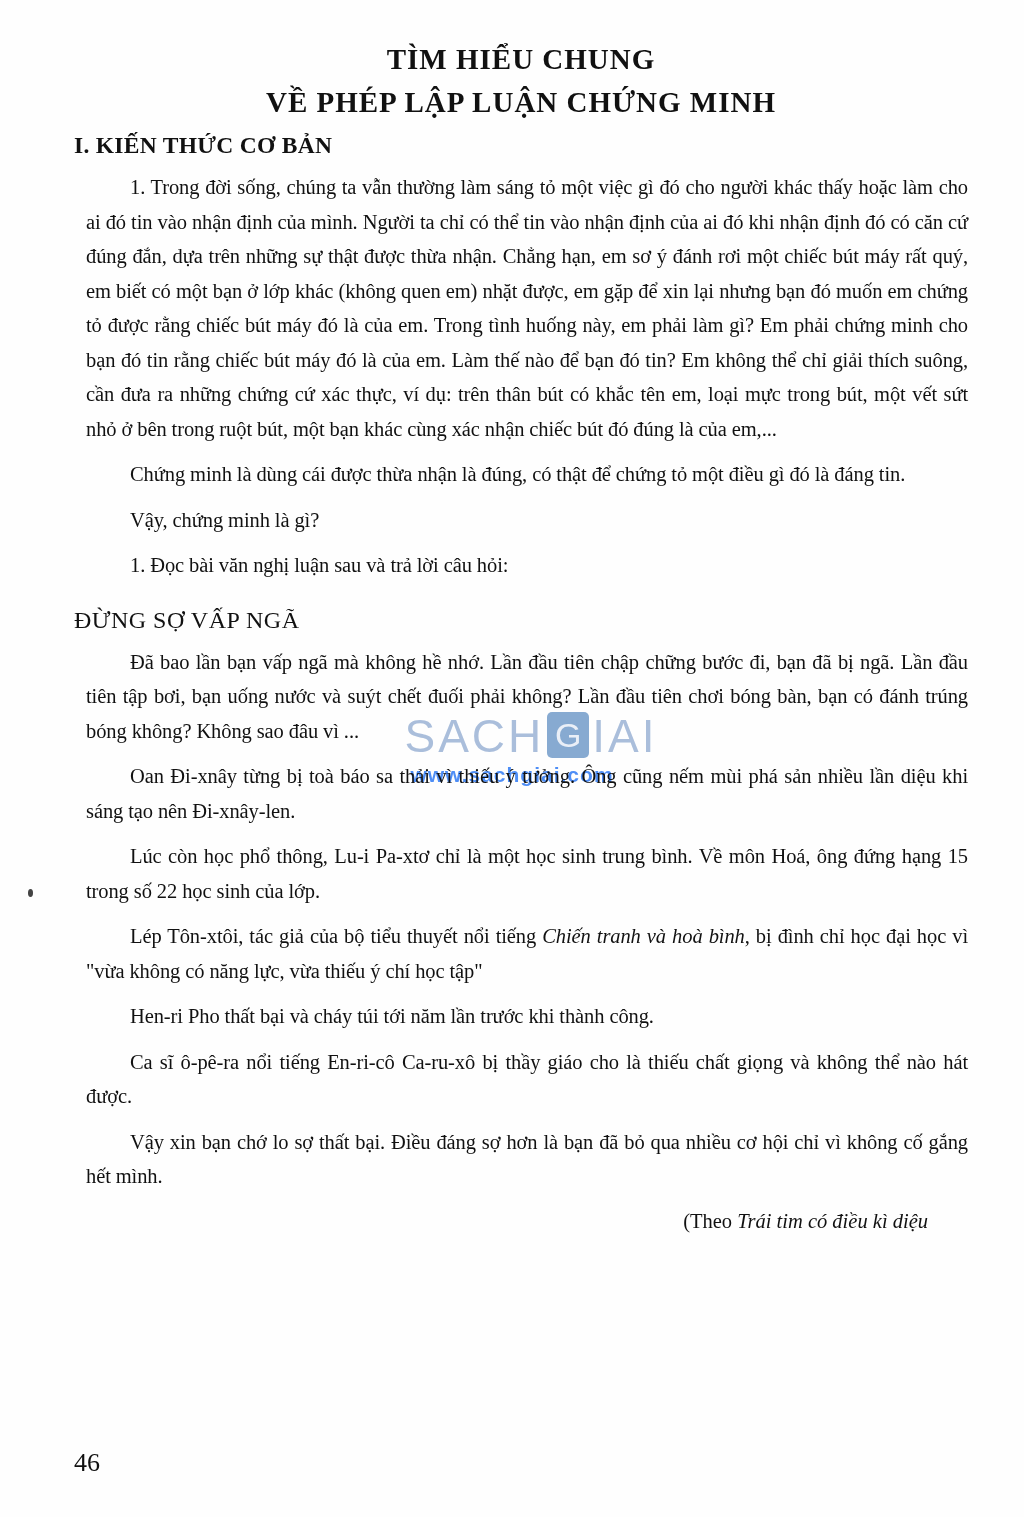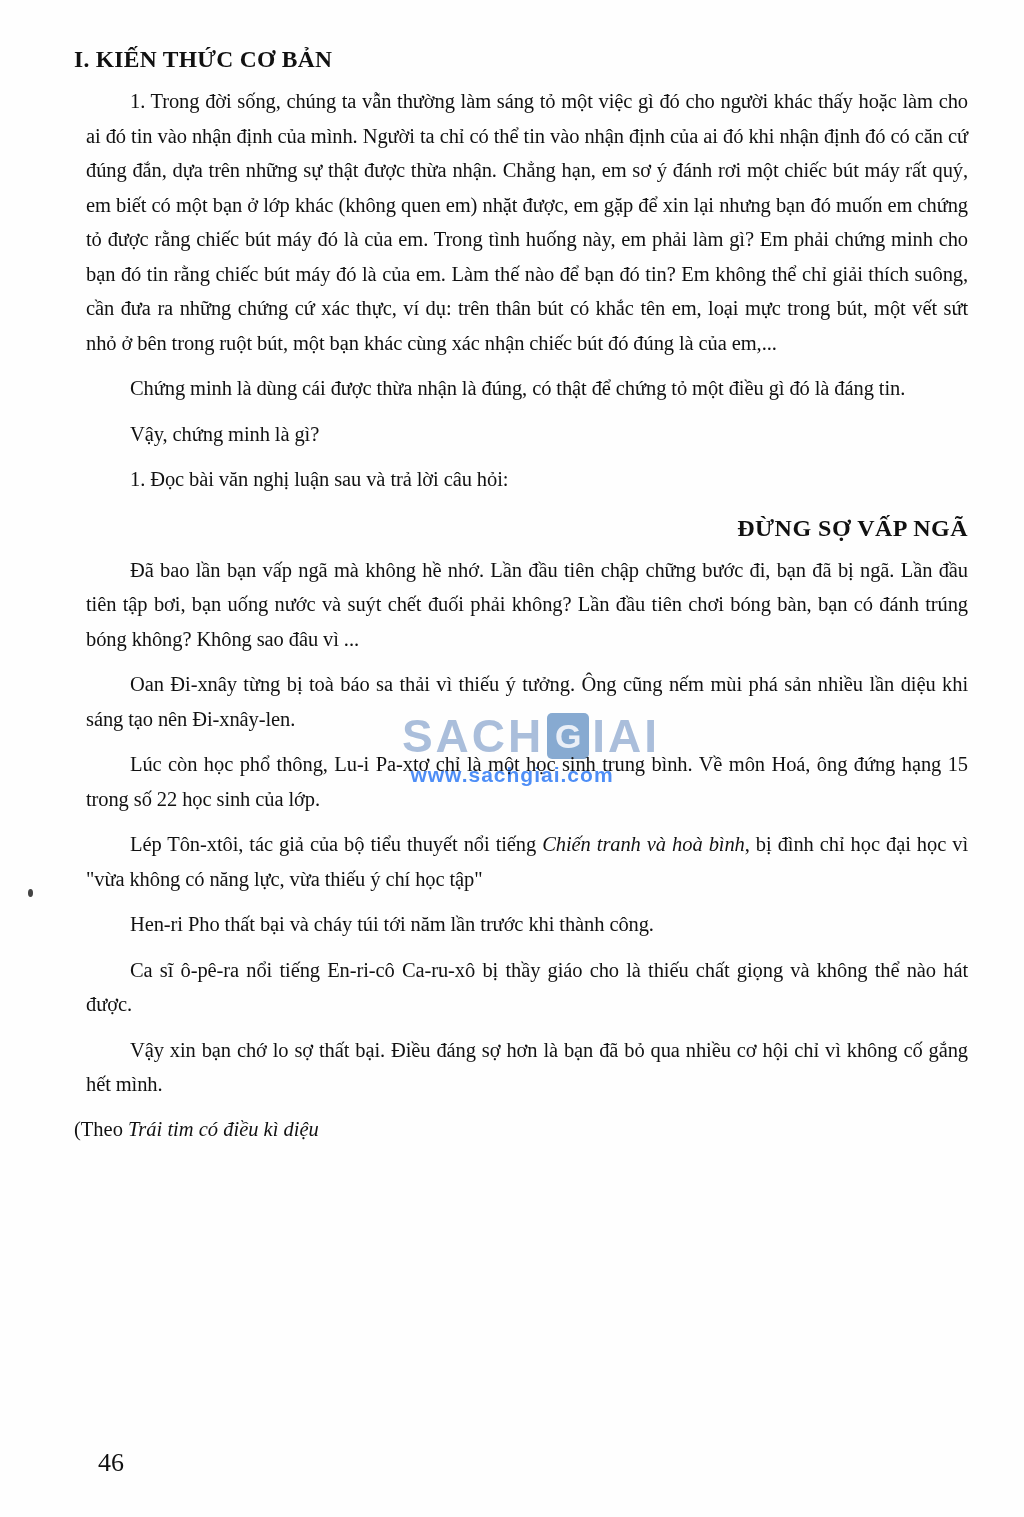--- a/index.html
+++ b/index.html
@@ -34,56 +34,55 @@
   p.body-para {
     font-size: 20.5px;
     line-height: 34.5px;
     text-align: justify;
     text-indent: 44px;
     margin: 11px 0 0 12px;
     letter-spacing: -0.1px;
   }
   p.reading-para { font-weight: normal; }
   .reading-heading {
-    text-align: right;
-    font-weight: bold;
+    text-align: left;
+    font-weight: normal;
     font-size: 24px;
-    margin-top: 18px;
+    margin-top: 24px;
     letter-spacing: 0.5px;
   }
   .italic { font-style: italic; }
   .attribution {
     font-size: 20.5px;
-    text-align: left;
+    text-align: right;
     padding-right: 40px;
     margin-top: 16px;
   }
   .page-number {
     position: absolute;
     left: 74px;
     top: 1448px;
     font-size: 26px;
     z-index: 1;
-    margin-left: 24px;
   }
 
   
   .watermark {
     position: absolute;
     left: 0; right: 0;
     top: 712px;
     text-align: center;
     z-index: 0;
     pointer-events: none;
   }
   .wm-row {
     display: inline-flex;
-    align-items: center;
+    align-items: flex-start;
     font-family: "Liberation Sans", sans-serif;
-    font-weight: bold;
+    font-weight: normal;
     font-size: 46px;
     letter-spacing: 3px;
     color: #a2b8d8;
     opacity: 0.9;
     line-height: 48px;
     margin-left: 38px;
   }
   .wm-logo {
     display: inline-flex;
     align-items: center;
@@ -129,20 +128,24 @@
       </span>
       <span>IAI</span>
     </div>
     <div class="wm-url">www.sachgiai.com</div>
   </div>
 
   <div class="artifact-dot"></div>
 
   <div class="content">
 
+    <div class="title">
+      <div>TÌM HIỂU CHUNG</div>
+      <div>VỀ PHÉP LẬP LUẬN CHỨNG MINH</div>
+    </div>
 
     <div class="section-heading">I. KIẾN THỨC CƠ BẢN</div>
 
     <p class="body-para">1. Trong đời sống, chúng ta vẫn thường làm sáng tỏ một việc gì đó cho người khác thấy hoặc làm cho ai đó tin vào nhận định của mình. Người ta chỉ có thể tin vào nhận định của ai đó khi nhận định đó có căn cứ đúng đắn, dựa trên những sự thật được thừa nhận. Chẳng hạn, em sơ ý đánh rơi một chiếc bút máy rất quý, em biết có một bạn ở lớp khác (không quen em) nhặt được, em gặp để xin lại nhưng bạn đó muốn em chứng tỏ được rằng chiếc bút máy đó là của em. Trong tình huống này, em phải làm gì? Em phải chứng minh cho bạn đó tin rằng chiếc bút máy đó là của em. Làm thế nào để bạn đó tin? Em không thể chỉ giải thích suông, cần đưa ra những chứng cứ xác thực, ví dụ: trên thân bút có khắc tên em, loại mực trong bút, một vết sứt nhỏ ở bên trong ruột bút, một bạn khác cùng xác nhận chiếc bút đó đúng là của em,...</p>
     <p class="body-para">Chứng minh là dùng cái được thừa nhận là đúng, có thật để chứng tỏ một điều gì đó là đáng tin.</p>
     <p class="body-para">Vậy, chứng minh là gì?</p>
     <p class="body-para">1. Đọc bài văn nghị luận sau và trả lời câu hỏi:</p>
 
     <div class="reading-heading">ĐỪNG SỢ VẤP NGÃ</div>
 

